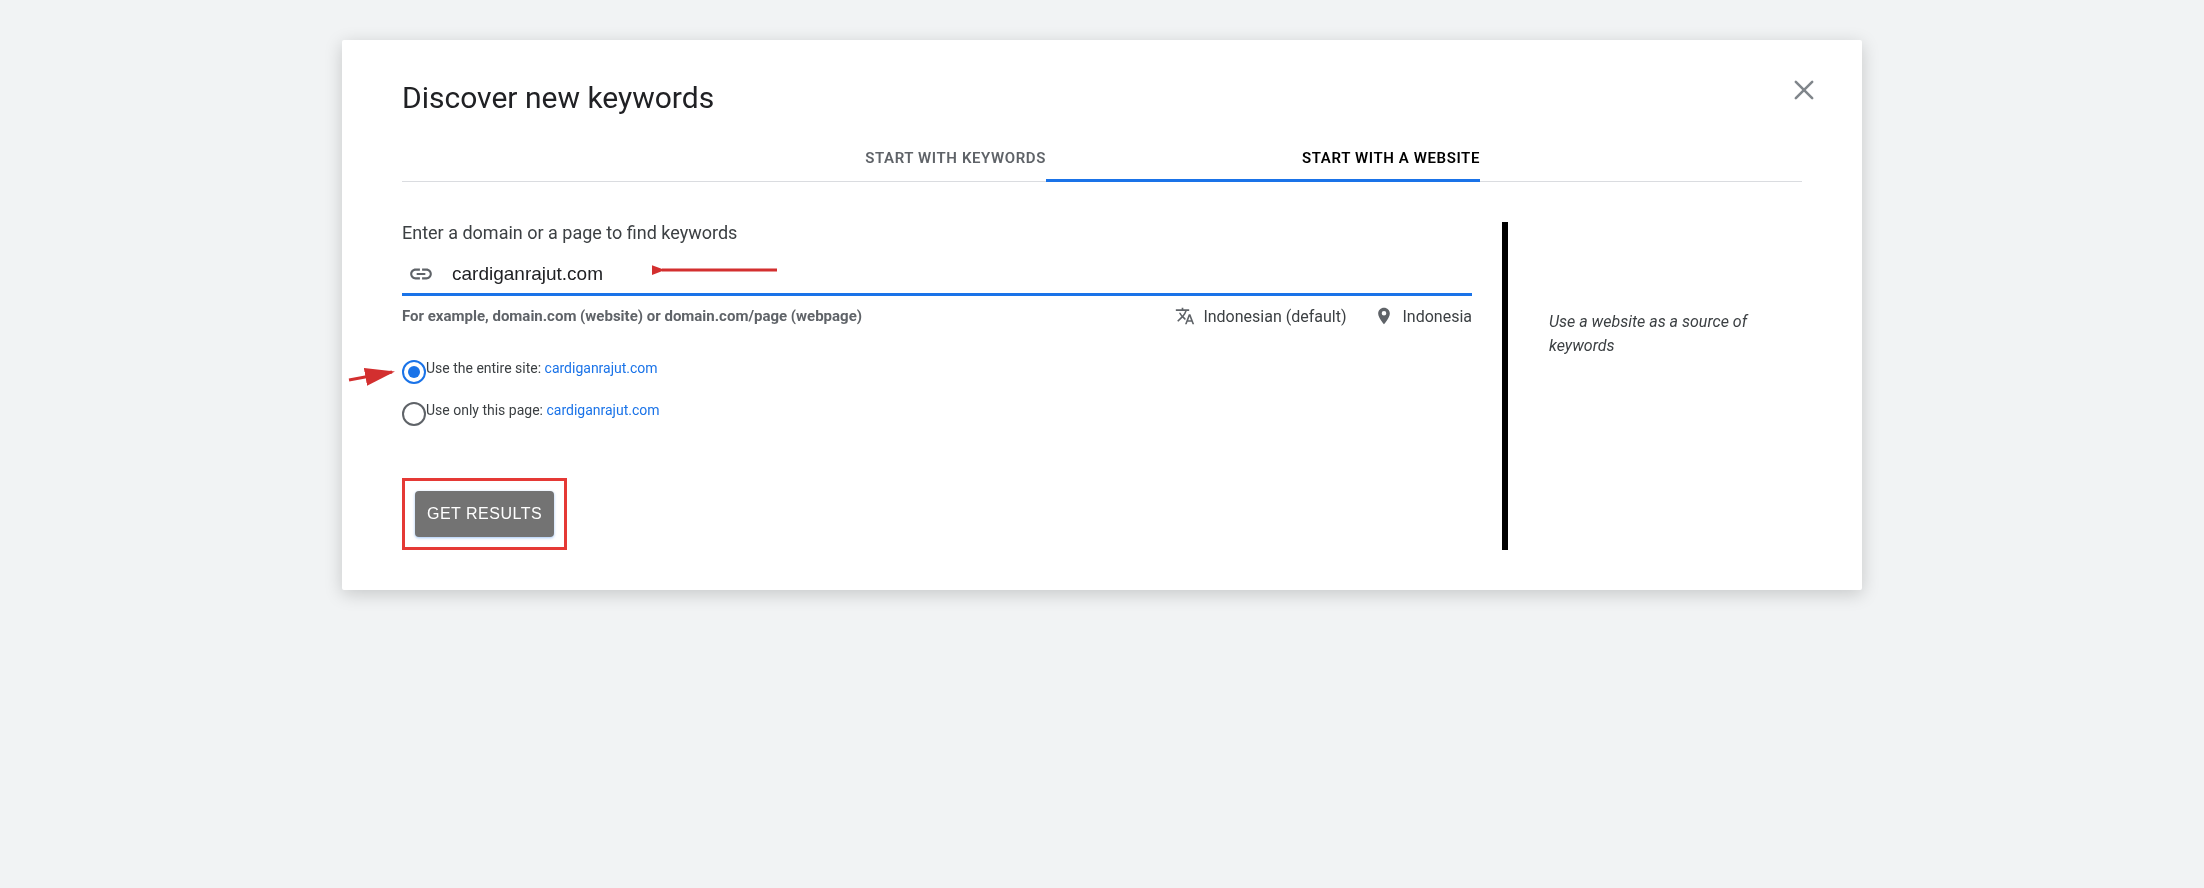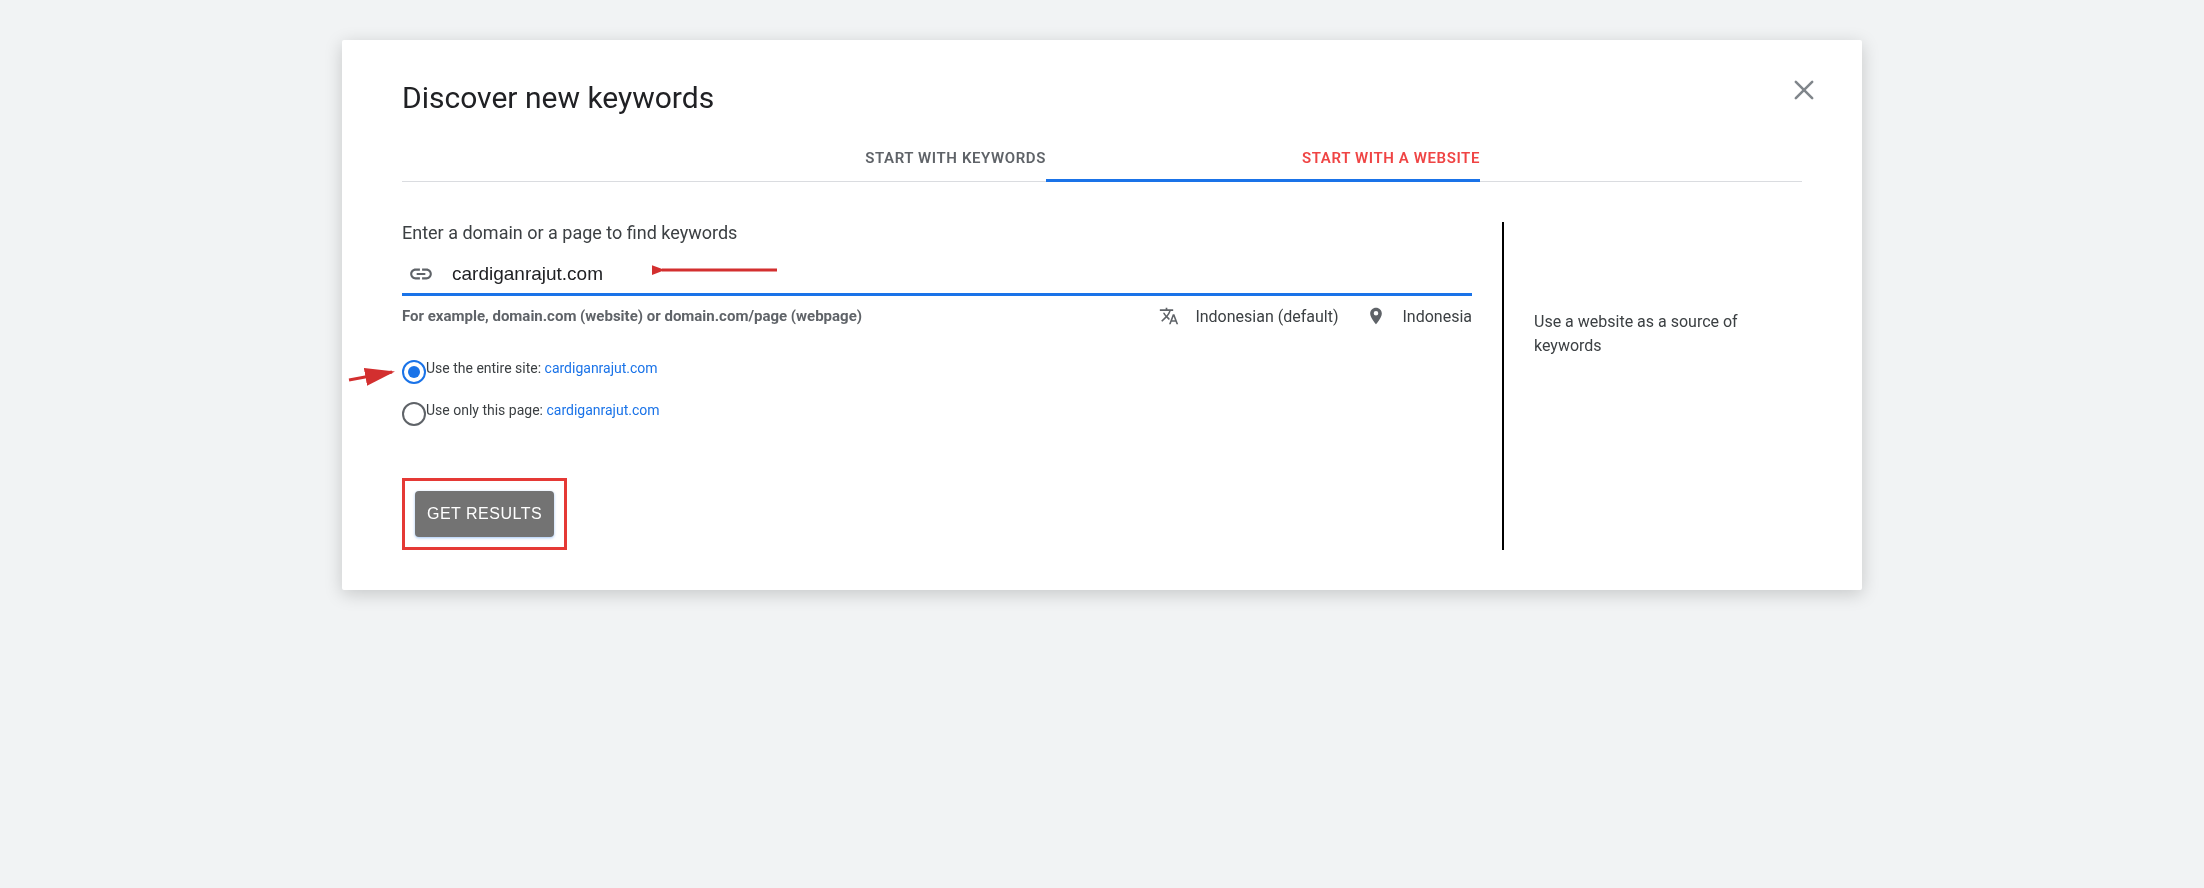--- a/index.html
+++ b/index.html
@@ -43,41 +43,42 @@
     padding: 14px 0;
     text-align: right;
     font-size: 15px;
     font-weight: 600;
     letter-spacing: 0.6px;
     color: #5f6368;
     cursor: pointer;
     position: relative;
   }
   .tab-left { width: 46%; }
-  .tab-right { width: 31%; color: #ef4444; }
+  .tab-right { width: 31%; color: #000000; }
   .tab-right::after {
     content: "";
     position: absolute;
     left: 0; right: 0; bottom: -1px;
     height: 3px;
     background: #1a73e8;
   }
   .content {
     display: flex;
     margin-top: 40px;
   }
   .left-col {
     flex: 1;
     padding-right: 30px;
   }
   .right-col {
     width: 300px;
-    border-left: 2px solid #000000;
-    padding-left: 30px;
+    border-left: 6px solid #000000;
+    padding-left: 41px;
     padding-top: 0;
+    font-style: italic;
   }
   .field-label {
     font-size: 18px;
     color: #3c4043;
     margin-bottom: 12px;
   }
   .input-row {
     display: flex;
     align-items: center;
     border-bottom: 3px solid #1a73e8;
@@ -105,21 +106,21 @@
     align-items: center;
     margin-top: 10px;
     font-size: 15px;
     color: #5f6368;
     gap: 28px;
   }
   .hint-text { flex: 1; font-weight: bold; }
   .lang-block, .loc-block {
     display: flex;
     align-items: center;
-    gap: 16px;
+    gap: 8px;
     color: #3c4043;
     font-size: 16px;
     cursor: pointer;
   }
   .lang-block svg, .loc-block svg {
     width: 20px; height: 20px; color: #5f6368;
   }
   .radio-group { margin-top: 28px; }
   .radio-row {
     display: flex;

